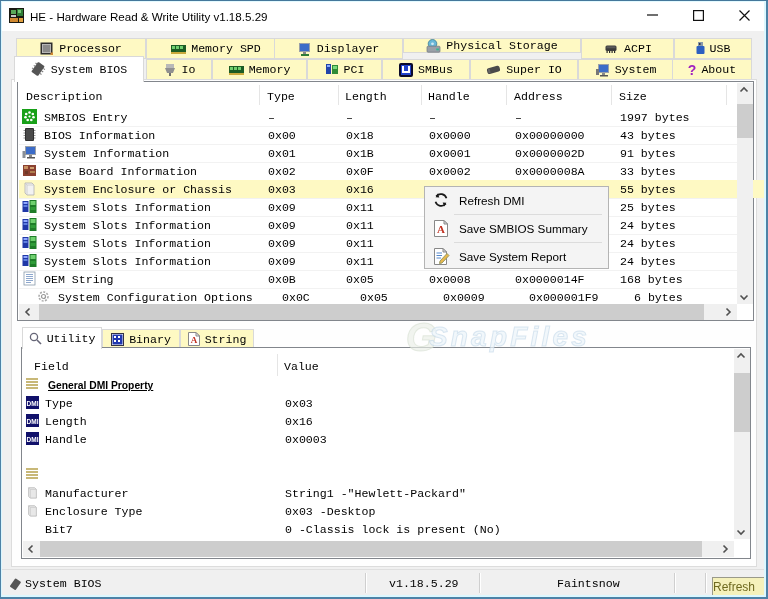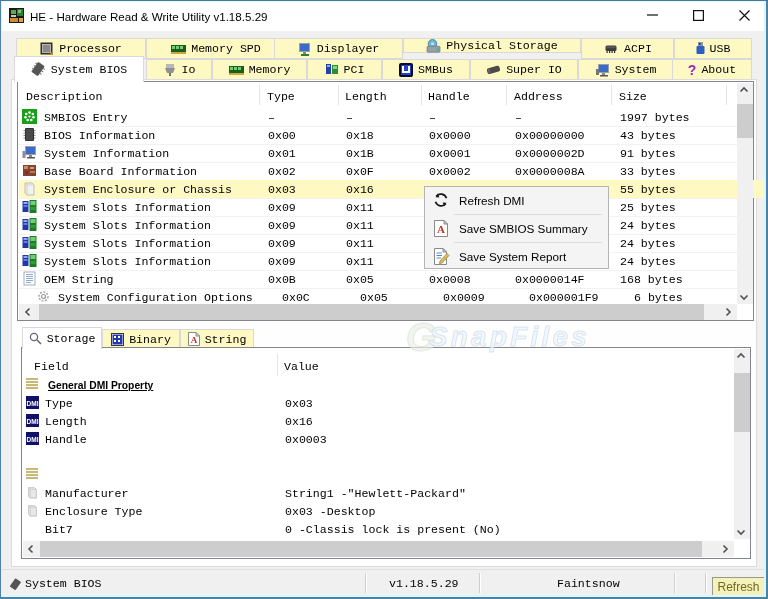--- a/index.html
+++ b/index.html
@@ -56,21 +56,21 @@
   .brow{position:absolute;left:1px;width:710px;height:18px;}
   .brow .ic{position:absolute;left:3px;top:1px;width:14px;height:14px;}
   .brow .f{position:absolute;left:22px;top:2px;}
   .brow .v{position:absolute;left:262px;top:2px;}
   .bhead{font-weight:bold;text-decoration:underline;font-family:"Liberation Sans",sans-serif;
          font-size:10.3px;}
   
   #statusbar{left:2px;top:569px;width:764px;height:26px;background:#f0f0f0;border-top:1px solid #dfdfdf;}
   .ssep{position:absolute;top:3px;width:1px;height:20px;background:#cfcfcf;box-shadow:1px 0 0 #ffffff;}
   #refreshbtn{left:710px;top:7px;width:53px;height:20px;background:#f5f1bb;border:1px solid #9a9a8a;
-              box-sizing:border-box;text-align:center;font-family:"Liberation Sans",sans-serif;
+              box-sizing:border-box;font-family:"Liberation Sans",sans-serif;
               font-size:12px;color:#6f6a20;line-height:18px;}
   #watermark{left:290px;top:315px;width:300px;height:40px;z-index:3;
              font-family:"Liberation Sans",sans-serif;font-style:italic;font-weight:bold;
              font-size:28px;color:rgba(235,243,250,0.7);text-align:right;
              -webkit-text-stroke:1px rgba(185,210,230,0.5);}
 </style>
 </head>
 <body>
 
 <div id="titlebar" class="abs"></div>
@@ -487,21 +487,21 @@
       </svg>
     <div class="mtxt">Save System Report</div>
   </div>
 </div>
 
 <div class="tab sel" style="left:22px;top:327px;width:80px;height:22px;z-index:4">
     <svg width="13" height="13" viewBox="0 0 13 13">
       <circle cx="5" cy="5" r="3.6" fill="none" stroke="#667" stroke-width="1.3"></circle>
       <path d="M8 8 L12 12" stroke="#667" stroke-width="1.6"></path>
     </svg>
-    <span>Storage</span>
+    <span>Utility</span>
   </div>
 <div class="tab" style="left:102px;top:329px;width:78px;height:20px">
     <svg width="13" height="13" viewBox="0 0 13 13">
       <rect x="0.5" y="0.5" width="12" height="12" fill="#fff" stroke="#334"></rect>
       <rect x="1.5" y="1.5" width="10" height="10" fill="#2038b0"></rect>
       <rect x="3" y="3" width="2" height="2" fill="#fff"></rect>
       <rect x="7" y="3" width="2" height="2" fill="#fff"></rect>
       <rect x="3" y="7" width="2" height="2" fill="#fff"></rect>
       <rect x="7" y="7" width="2" height="2" fill="#fff"></rect>
     </svg>

